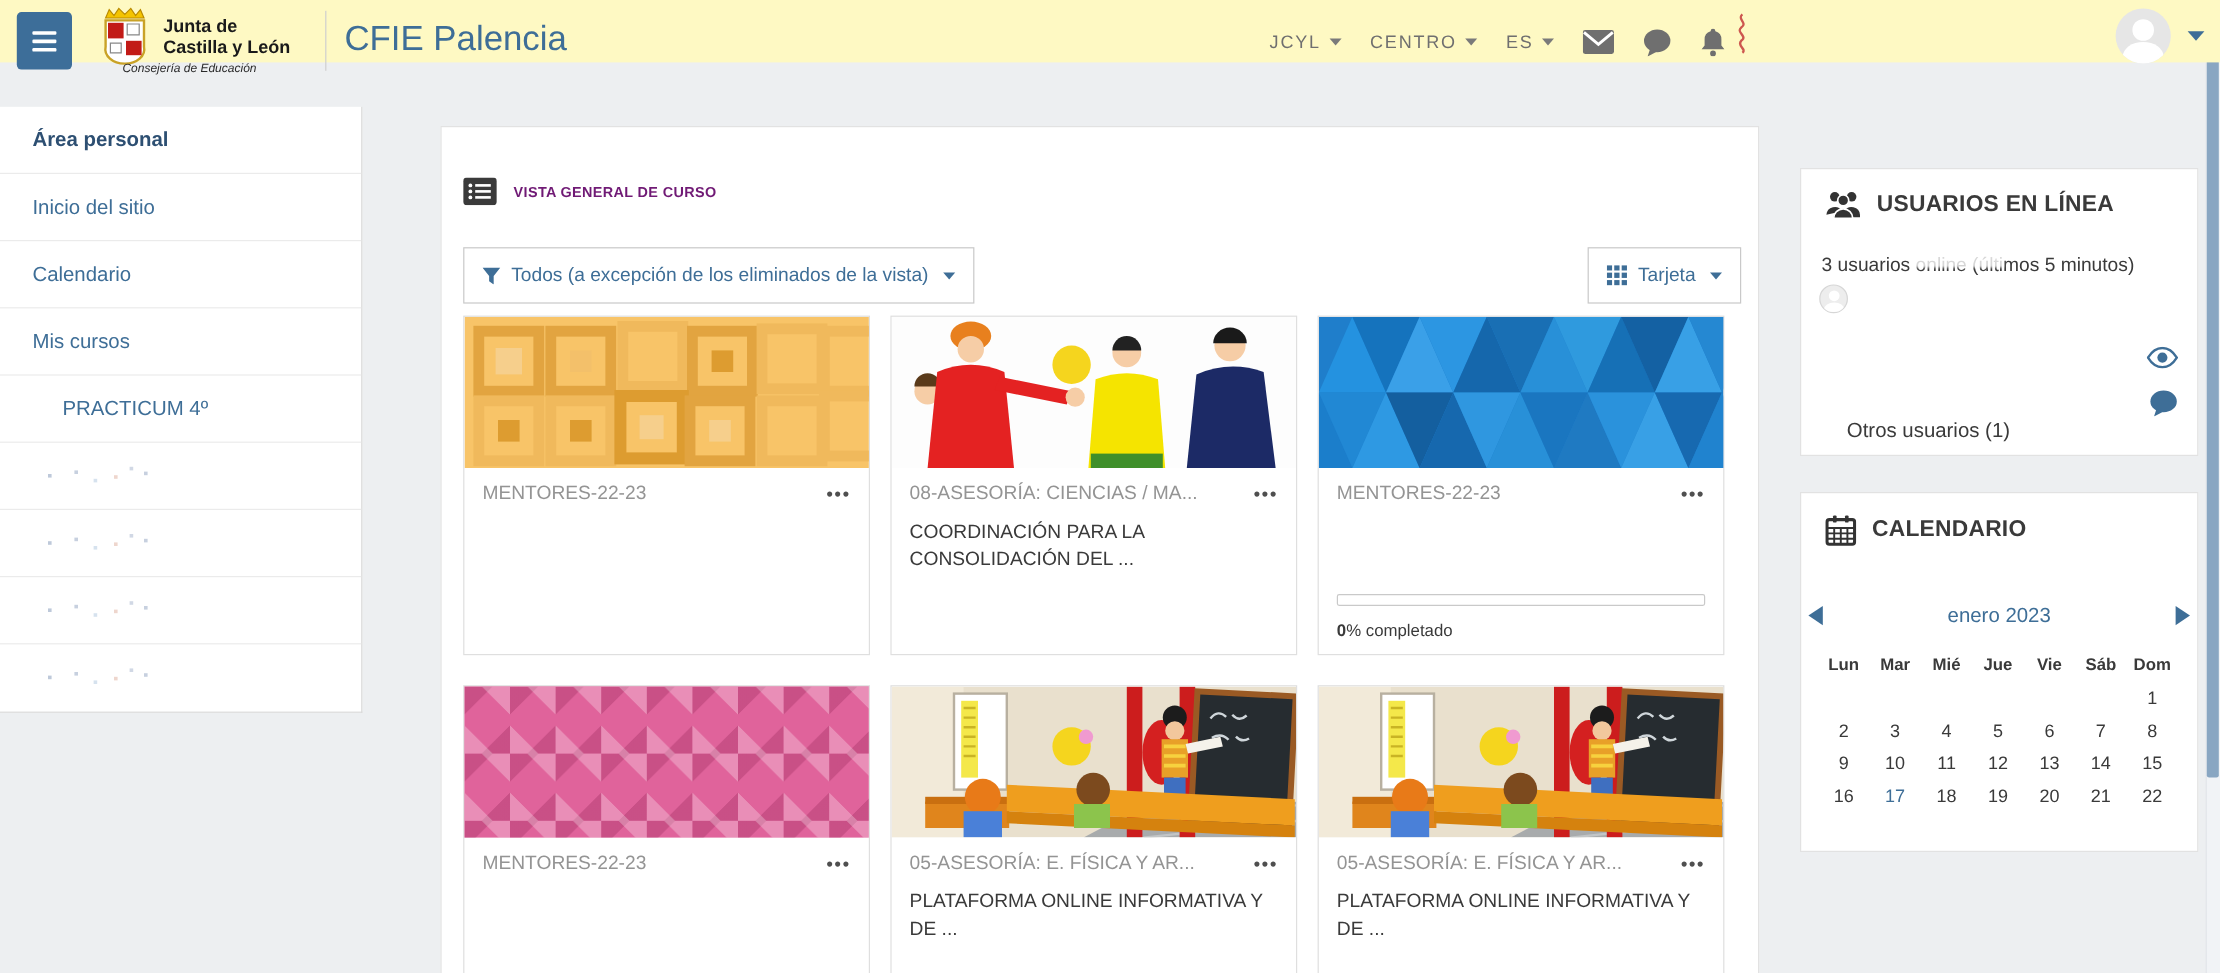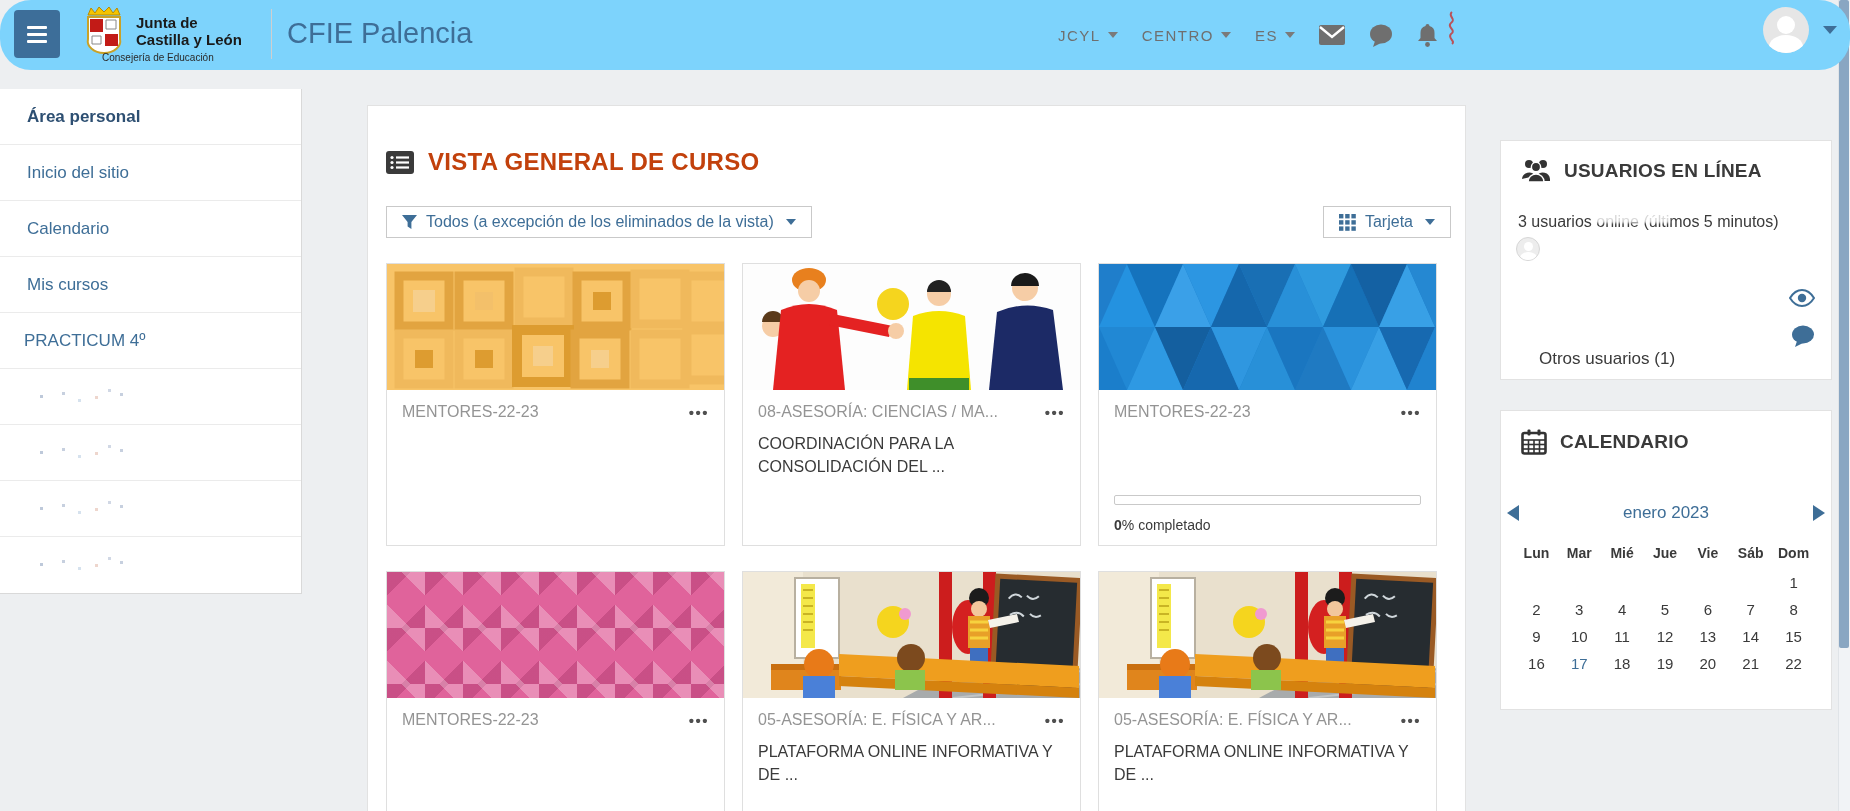--- a/index.html
+++ b/index.html
@@ -1,29 +1,29 @@
 <!DOCTYPE html>
 <html><head>
 <meta charset="utf-8">
 <style>
   * { margin:0; padding:0; box-sizing:border-box; }
   html,body { width:1850px; height:811px; overflow:hidden; background:#edeff1;
               font-family:"Liberation Sans", sans-serif; }
 
   
-  .topbar { position:absolute; left:0; top:0; width:1850px; height:70px; background:#7dd3fc; z-index:5;border-radius:31px; }
+  .topbar { position:absolute; left:0; top:0; width:1850px; height:52px; background:#fef9c3; z-index:5; }
   .hamburger { position:absolute; left:14px; top:10px; width:46px; height:48px; background:#3d6e99;
                border:none; border-radius:4px; cursor:pointer; }
   .hamburger span { position:absolute; left:13px; width:20px; height:3px; background:#fff; border-radius:1px; }
   .hamburger span:nth-child(1){ top:16px; } .hamburger span:nth-child(2){ top:23px; } .hamburger span:nth-child(3){ top:30px; }
 
   .logo { position:absolute; left:80px; top:2px; width:185px; height:66px; }
   .shield { position:absolute; left:0; top:3px; }
   .logo-text { position:absolute; left:56px; top:12px; color:#1a1a1a; font-weight:bold; font-size:15px; line-height:17px; }
-  .logo-sub { position:absolute; left:22px; top:50px; font-size:10px; color:#2a2a2a; white-space:nowrap; }
+  .logo-sub { position:absolute; left:22px; top:50px; font-size:10px; color:#2a2a2a; white-space:nowrap;font-style:italic; }
   .v-divider { position:absolute; left:271px; top:9px; width:1px; height:50px; background:#cfcfcf; }
   .brand { position:absolute; left:287px; top:17px; font-size:29px; color:#3e6e97; cursor:pointer; }
 
   .topnav { position:absolute; left:1058px; top:0; height:70px; display:flex; align-items:center; gap:24px; }
   .nav-item { display:flex; align-items:center; gap:7px; color:#6f6f6f; font-size:15px; letter-spacing:1.5px; cursor:pointer; }
   .caret-gray { width:0; height:0; border-left:5px solid transparent; border-right:5px solid transparent; border-top:6px solid #7a7a7a; }
   .icon-btn { background:none; border:none; cursor:pointer; display:flex; align-items:center; }
 
   .scribble { position:absolute; left:1444px; top:10px; }
   .avatar-wrap { position:absolute; left:1763px; top:7px; display:flex; align-items:center; gap:14px; cursor:pointer; }
@@ -36,33 +36,33 @@
   .scrollbar-track { position:absolute; right:0; top:0; width:12px; height:811px; background:#f1f3f6; border-left:1px solid #e0e4e8; }
   .scrollbar-thumb { position:absolute; right:1px; top:0; width:10px; height:648px; background:#89a6c2; border-radius:2px; cursor:pointer; }
 
   
   .left-sidebar { position:absolute; left:0; top:89px; width:302px; background:#fff;
                   border-right:1px solid #d9d9d9; border-bottom:1px solid #d9d9d9; }
   .side-row { height:56px; display:flex; align-items:center; padding-left:27px; font-size:17px;
               color:#3e6e97; border-bottom:1px solid #ebebeb; cursor:pointer; }
   .side-row:last-child { border-bottom:none; }
   .side-row.active { color:#2d4f72; font-weight:bold; }
-  .side-row.indent { padding-left:24px; }
+  .side-row.indent { padding-left:52px; }
   .side-row.redacted { cursor:default; position:relative; }
   .side-row.redacted i { position:absolute; left:40px; top:26px; width:3px; height:3px; background:rgba(70,100,150,.35);
         box-shadow: 22px -3px rgba(70,100,150,.3), 55px 1px rgba(200,120,90,.3), 80px -2px rgba(70,100,150,.3),
                     38px 4px rgba(120,160,200,.3), 68px -6px rgba(70,100,150,.25); }
 
   
   .main-card { position:absolute; left:367px; top:105px; width:1099px; height:745px; background:#fff; border:1px solid #e2e2e2; }
   .dash-header { position:absolute; left:18px; top:42px; display:flex; align-items:center; gap:14px; }
-  .dash-title { font-size:24px; font-weight:bold; color:#c2410c; letter-spacing:.3px; }
+  .dash-title { font-size:12px; font-weight:bold; color:#701a75; letter-spacing:.3px; }
 
   .btn { display:inline-flex; align-items:center; gap:9px; background:#fff; border:1px solid #c9c9c9;
-         color:#3e6e97; font-size:16px; padding:0 15px; height:32px; cursor:pointer; font-family:inherit; }
+         color:#3e6e97; font-size:16px; padding:0 15px; height:47px; cursor:pointer; font-family:inherit; }
   .filter-btn { position:absolute; left:18px; top:100px; }
   .right-controls { position:absolute; right:14px; top:100px; display:flex; gap:13px; }
   .btn .caret-sm { width:0; height:0; border-left:5px solid transparent; border-right:5px solid transparent;
                    border-top:6px solid #3e6e97; margin-left:3px; }
 
   .cards-grid { position:absolute; left:18px; top:157px; display:grid;
                 grid-template-columns:repeat(3,339px); grid-auto-rows:283px; column-gap:17px; row-gap:25px; }
   .course-card { border:1px solid #dfdfdf; background:#fff; display:flex; flex-direction:column; cursor:pointer; }
   .card-img { height:126px; overflow:hidden; flex:none; }
   .card-img svg { display:block; }

